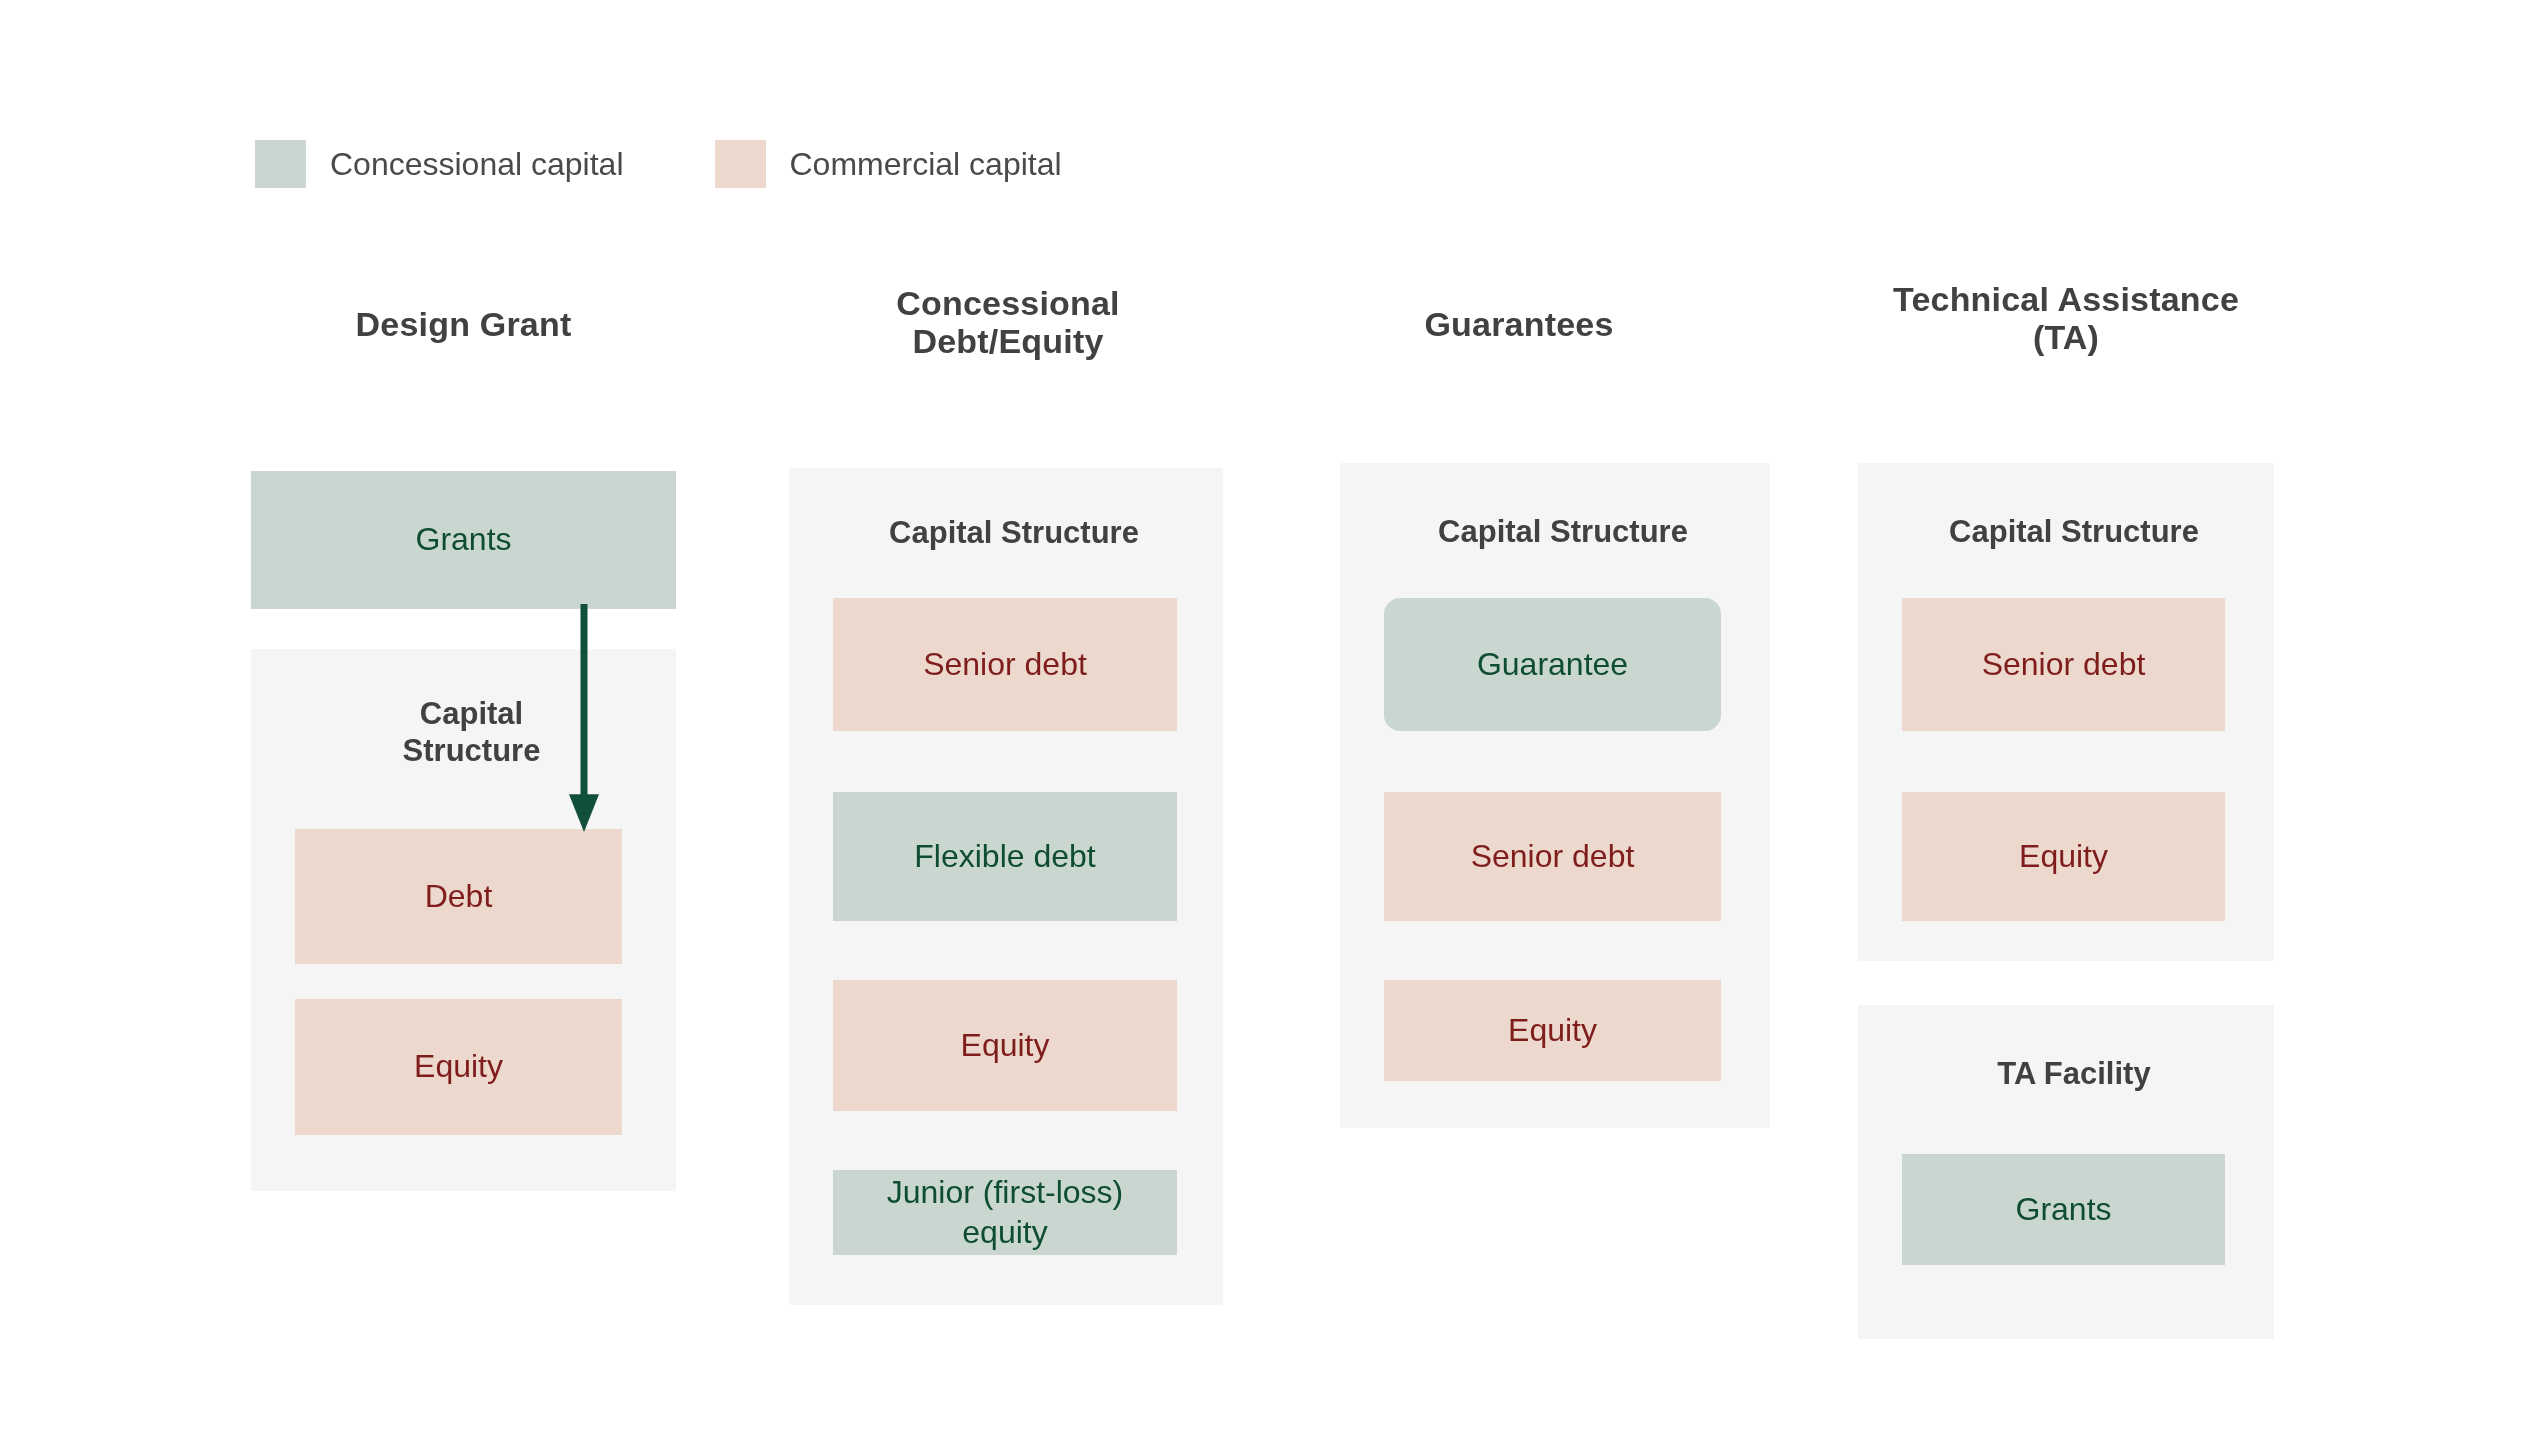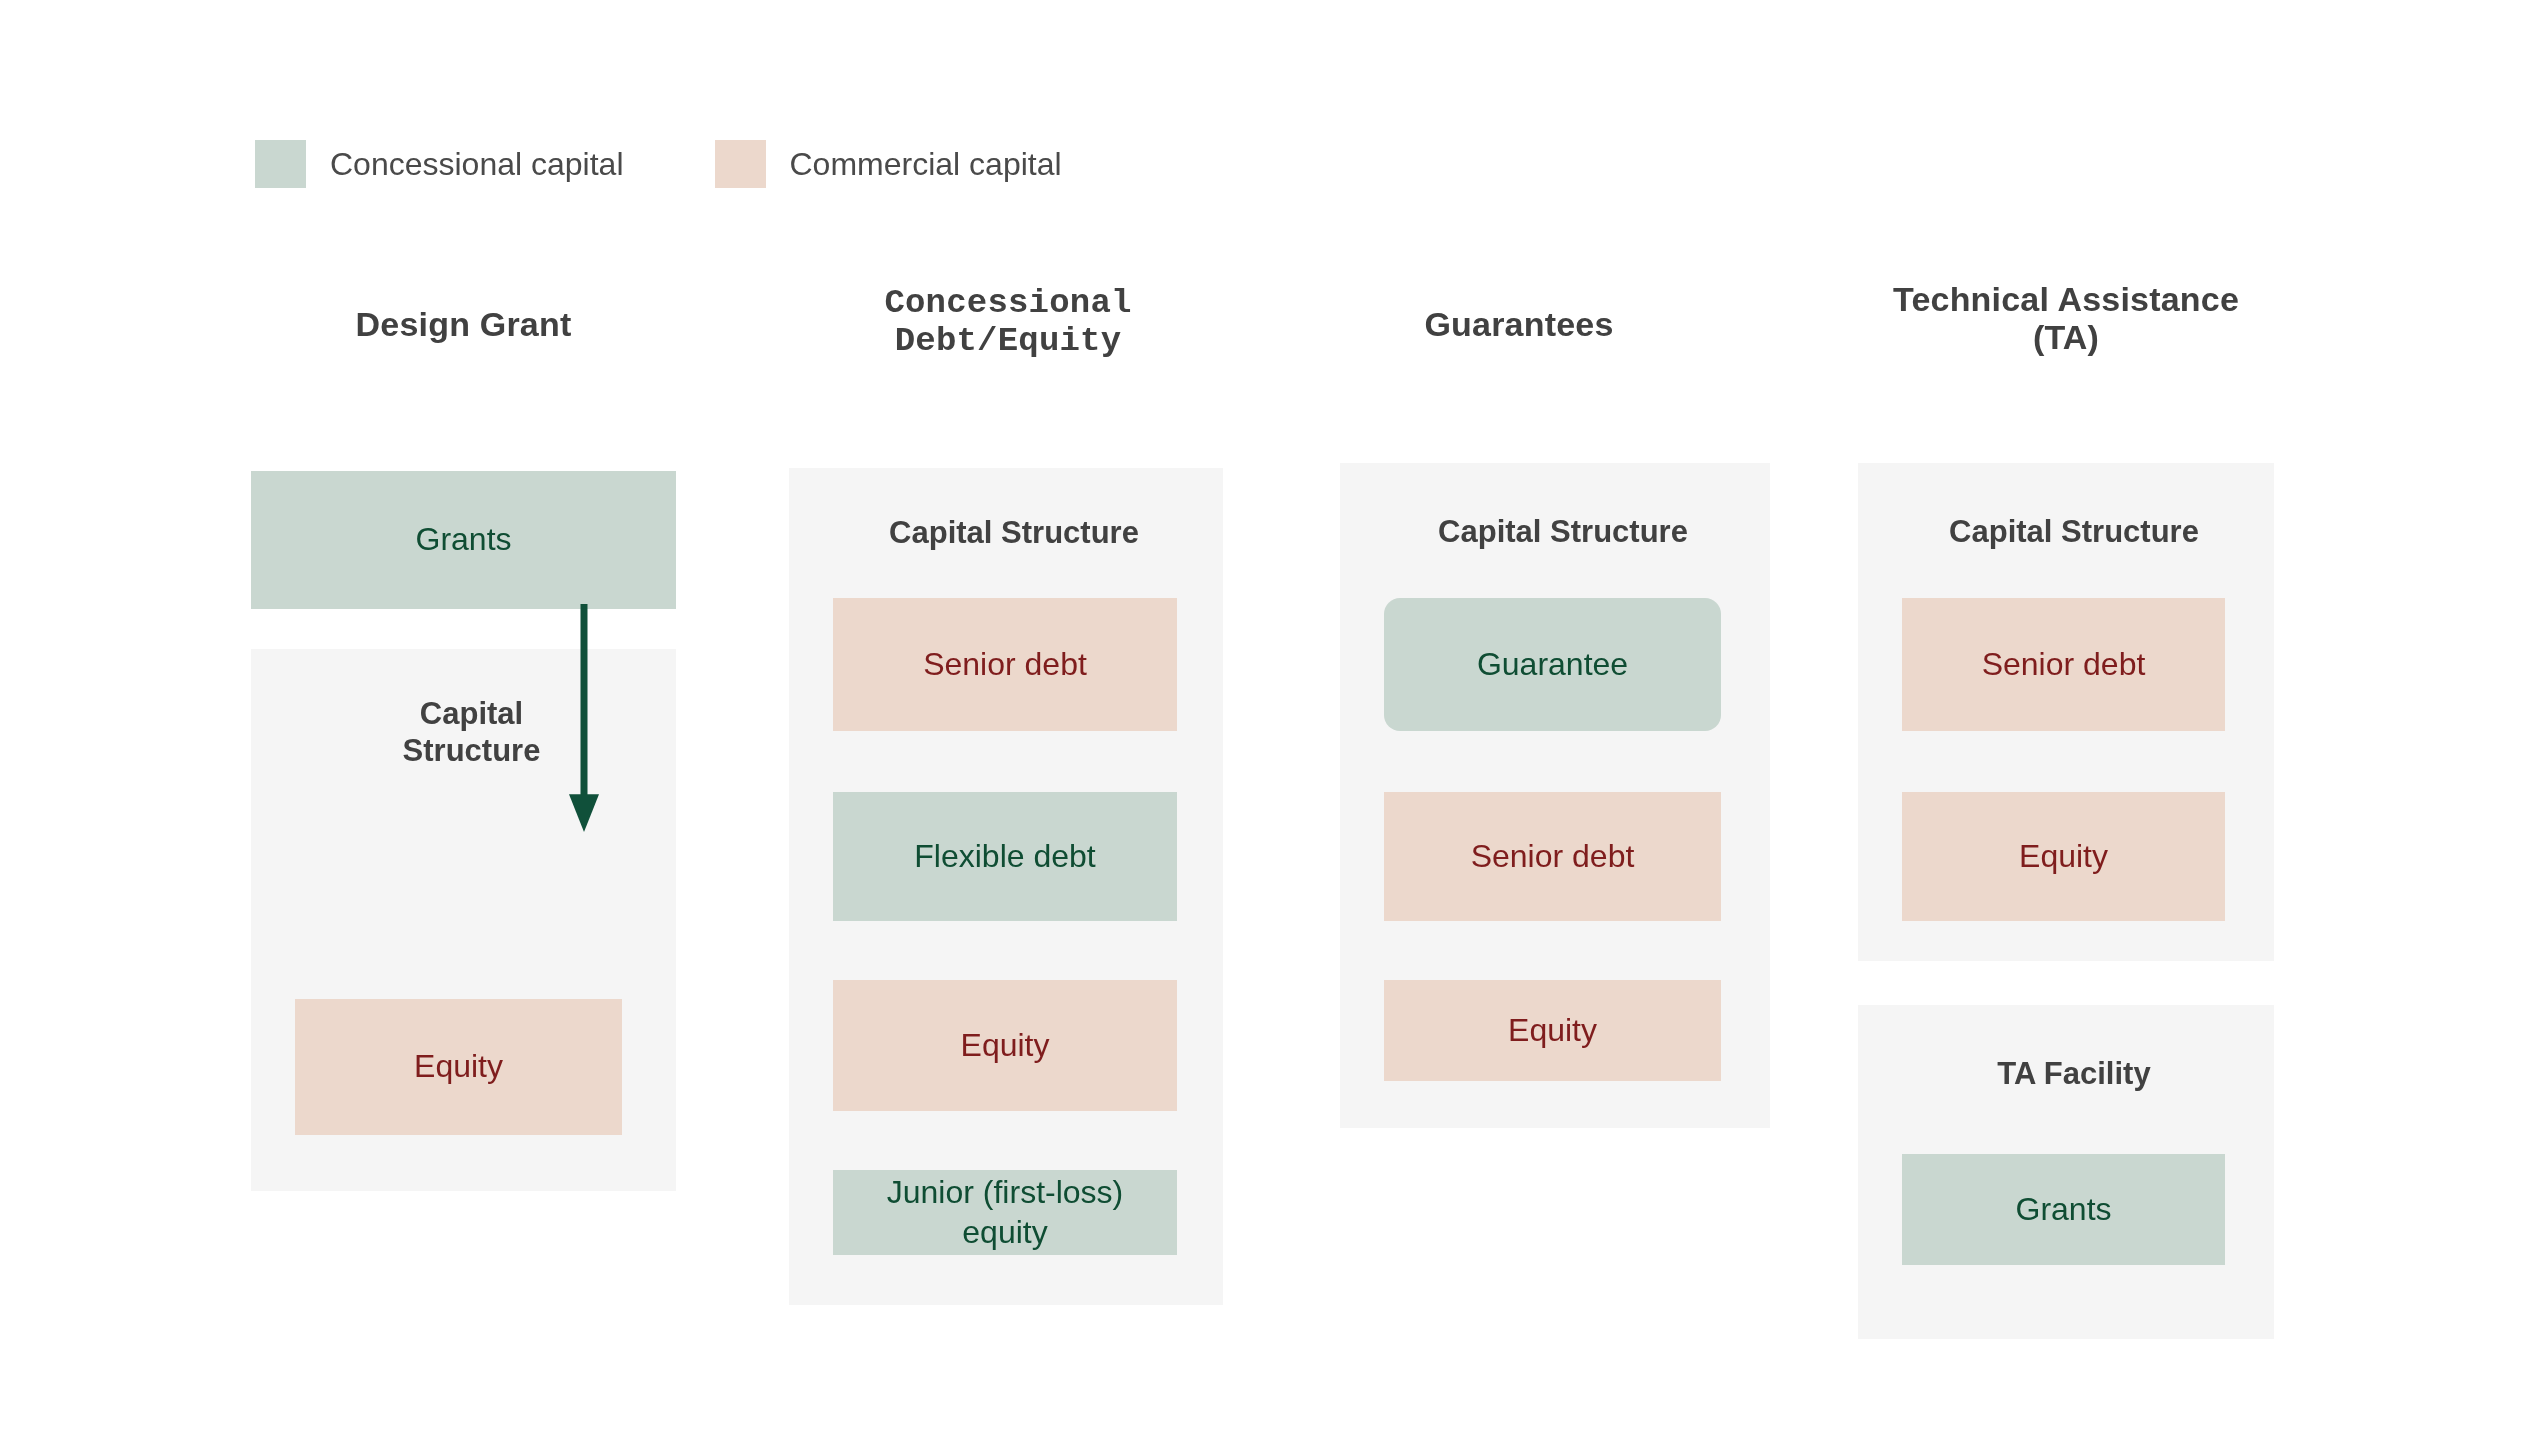--- a/index.html
+++ b/index.html
@@ -123,32 +123,33 @@
   </div>
 
   <div class="column">
 
     <div class="col-title" style="left:251px; top:305px; width:425px;">Design Grant</div>
 
     <div class="cap-box concessional" style="left:251px; top:471px; width:425px; height:138px;">Grants</div>
 
     <div class="panel" style="left:251px; top:649px; width:425px; height:542px;">
       <div class="panel-title" style="top:46px; padding:0 109px;">Capital Structure</div>
+      <div class="cap-box commercial" style="left:44px; top:180px; width:327px; height:135px;">Debt</div>
       <div class="cap-box commercial" style="left:44px; top:350px; width:327px; height:136px;">Equity</div>
     </div>
 
     <svg id="grant-arrow" viewBox="0 0 44 232" preserveAspectRatio="none" aria-hidden="true">
       <line x1="20" y1="0" x2="20" y2="196" stroke="#10503a" stroke-width="7"></line>
       <polygon points="20,230 5,192 35,192" fill="#10503a"></polygon>
     </svg>
   </div>
 
   <div class="column">
 
-    <div class="col-title" style="left:800px; top:284px; width:416px;font-family:Liberation Mono, monospace;">Concessional Debt/Equity</div>
+    <div class="col-title" style="left:800px; top:284px; width:416px;">Concessional Debt/Equity</div>
 
     <div class="panel" style="left:789px; top:468px; width:434px; height:837px;">
       <div class="panel-title" style="top:46px;">Capital Structure</div>
       <div class="cap-box commercial" style="left:44px; top:130px; width:344px; height:133px;">Senior debt</div>
       <div class="cap-box concessional" style="left:44px; top:324px; width:344px; height:129px;">Flexible debt</div>
       <div class="cap-box commercial" style="left:44px; top:512px; width:344px; height:131px;">Equity</div>
       <div class="cap-box concessional" style="left:44px; top:702px; width:344px; height:85px;">Junior (first-loss) equity</div>
     </div>
   </div>
 

